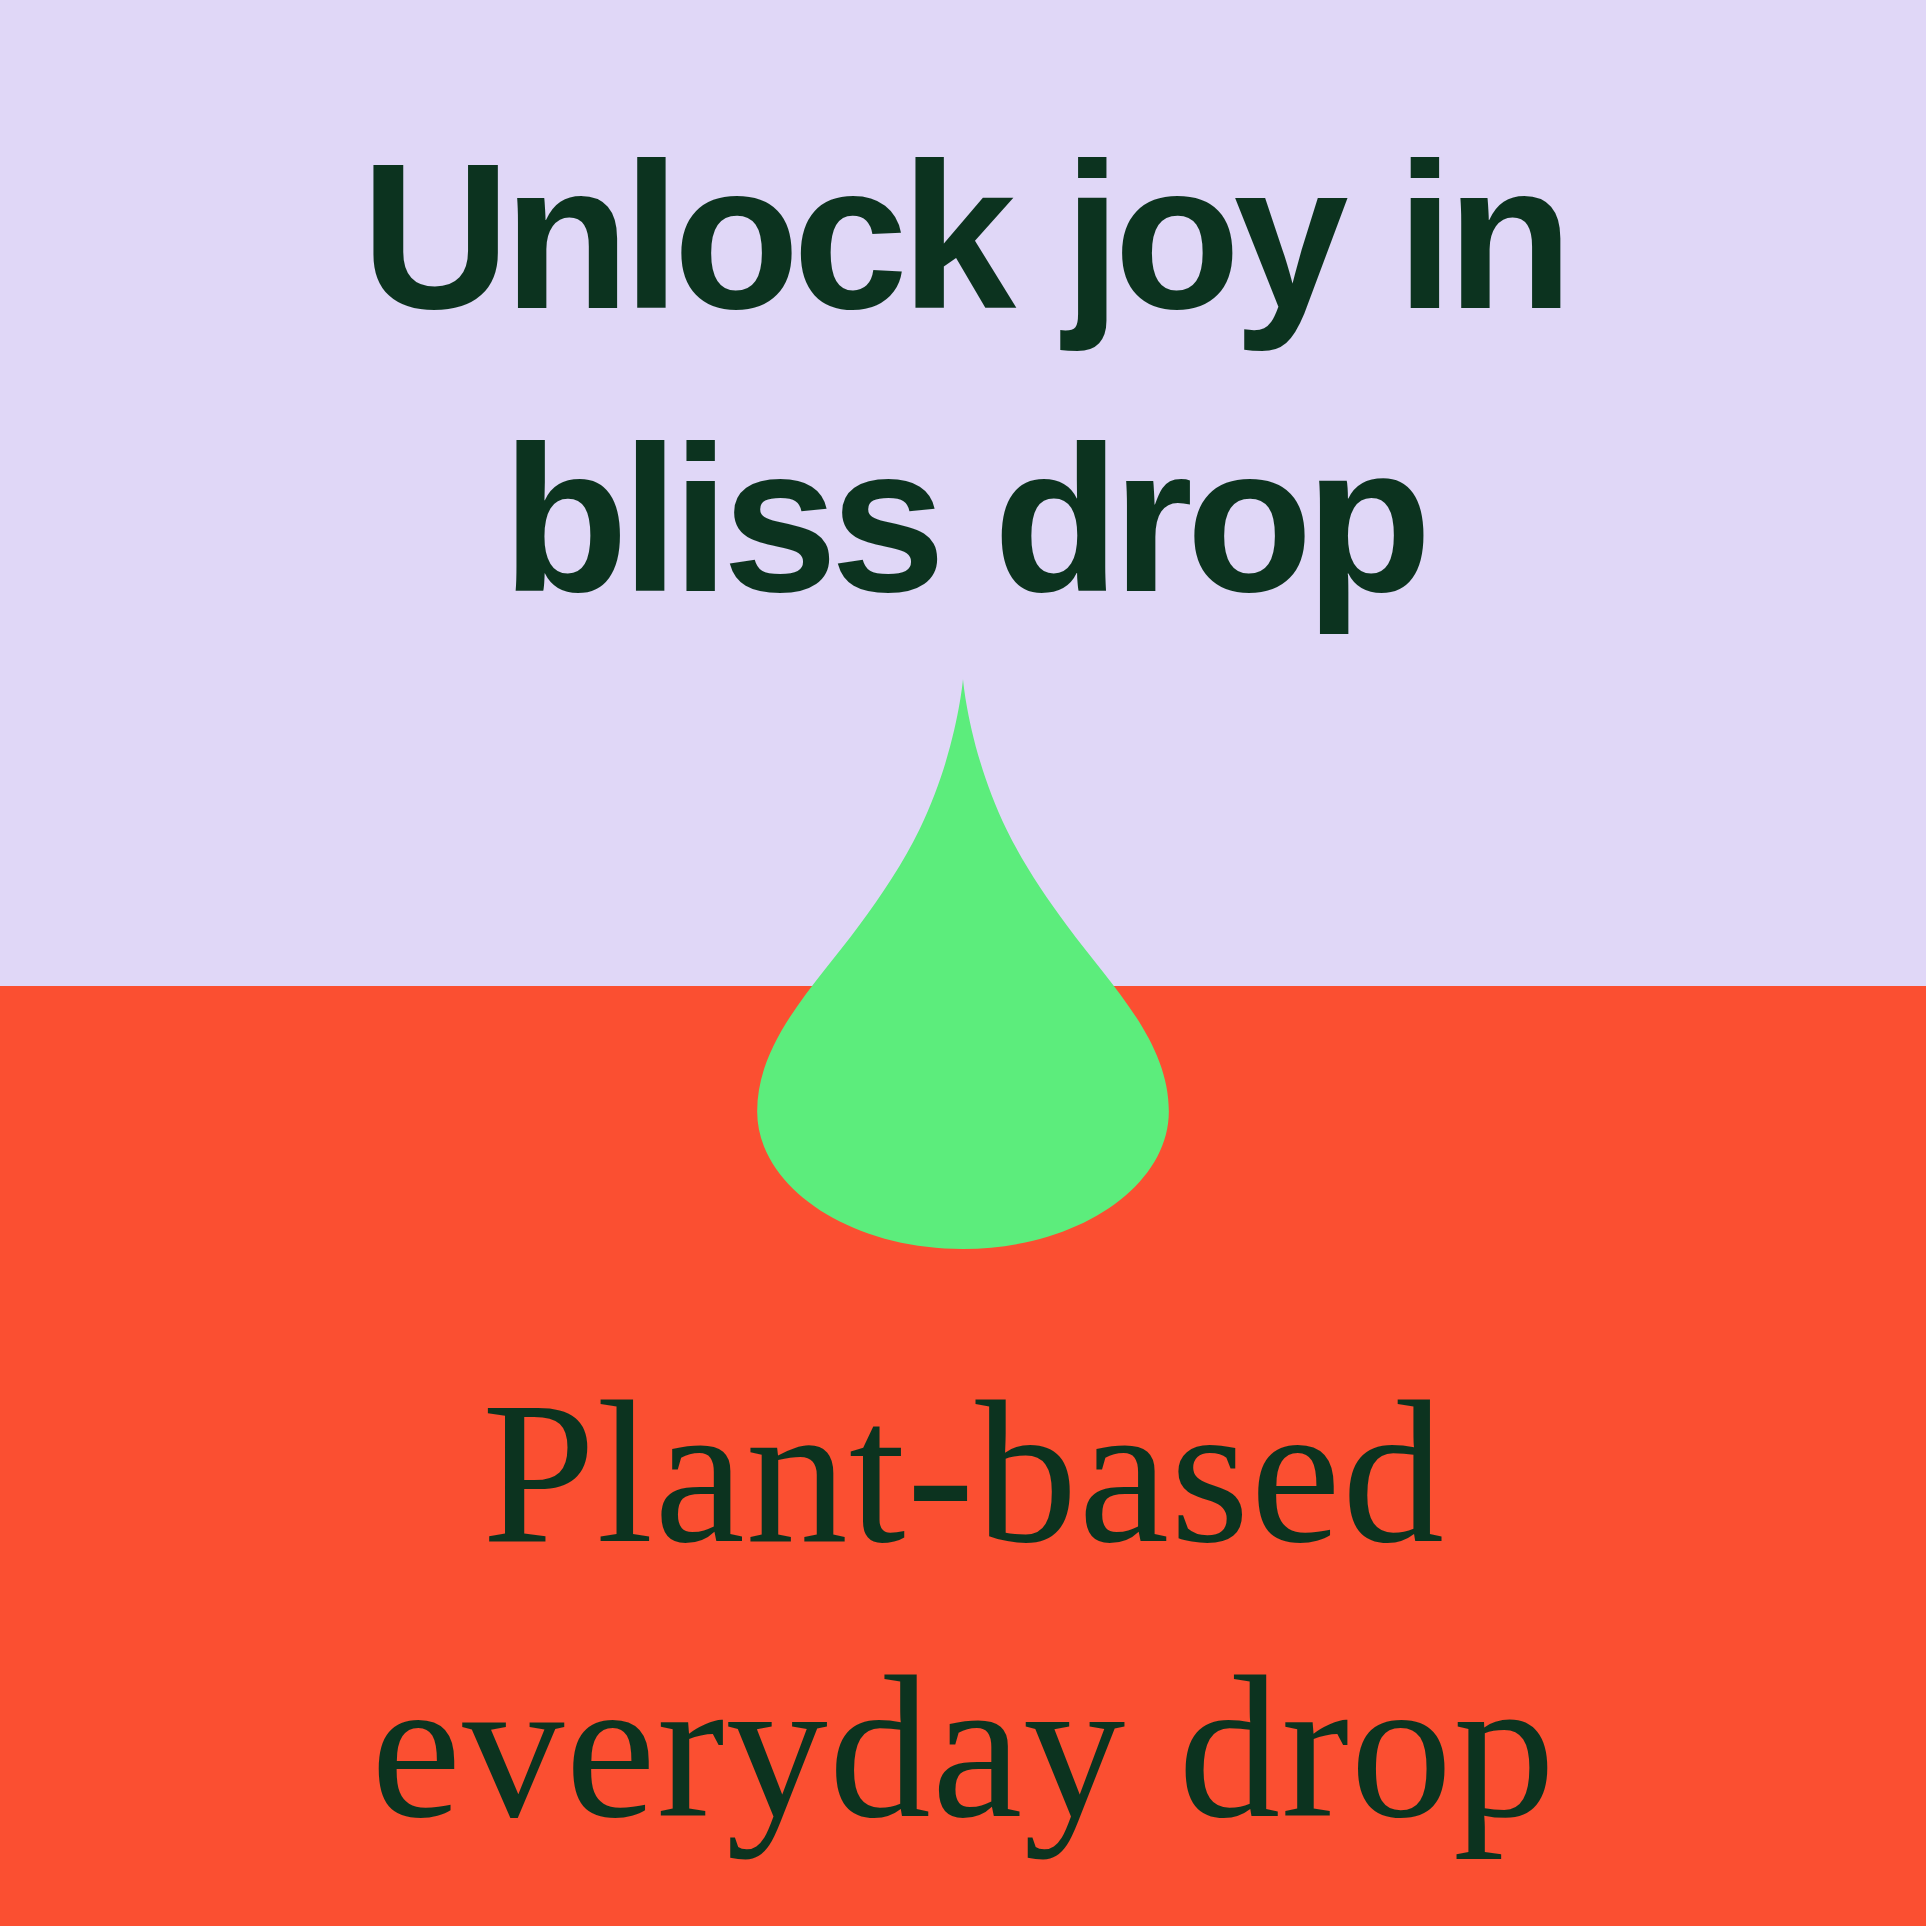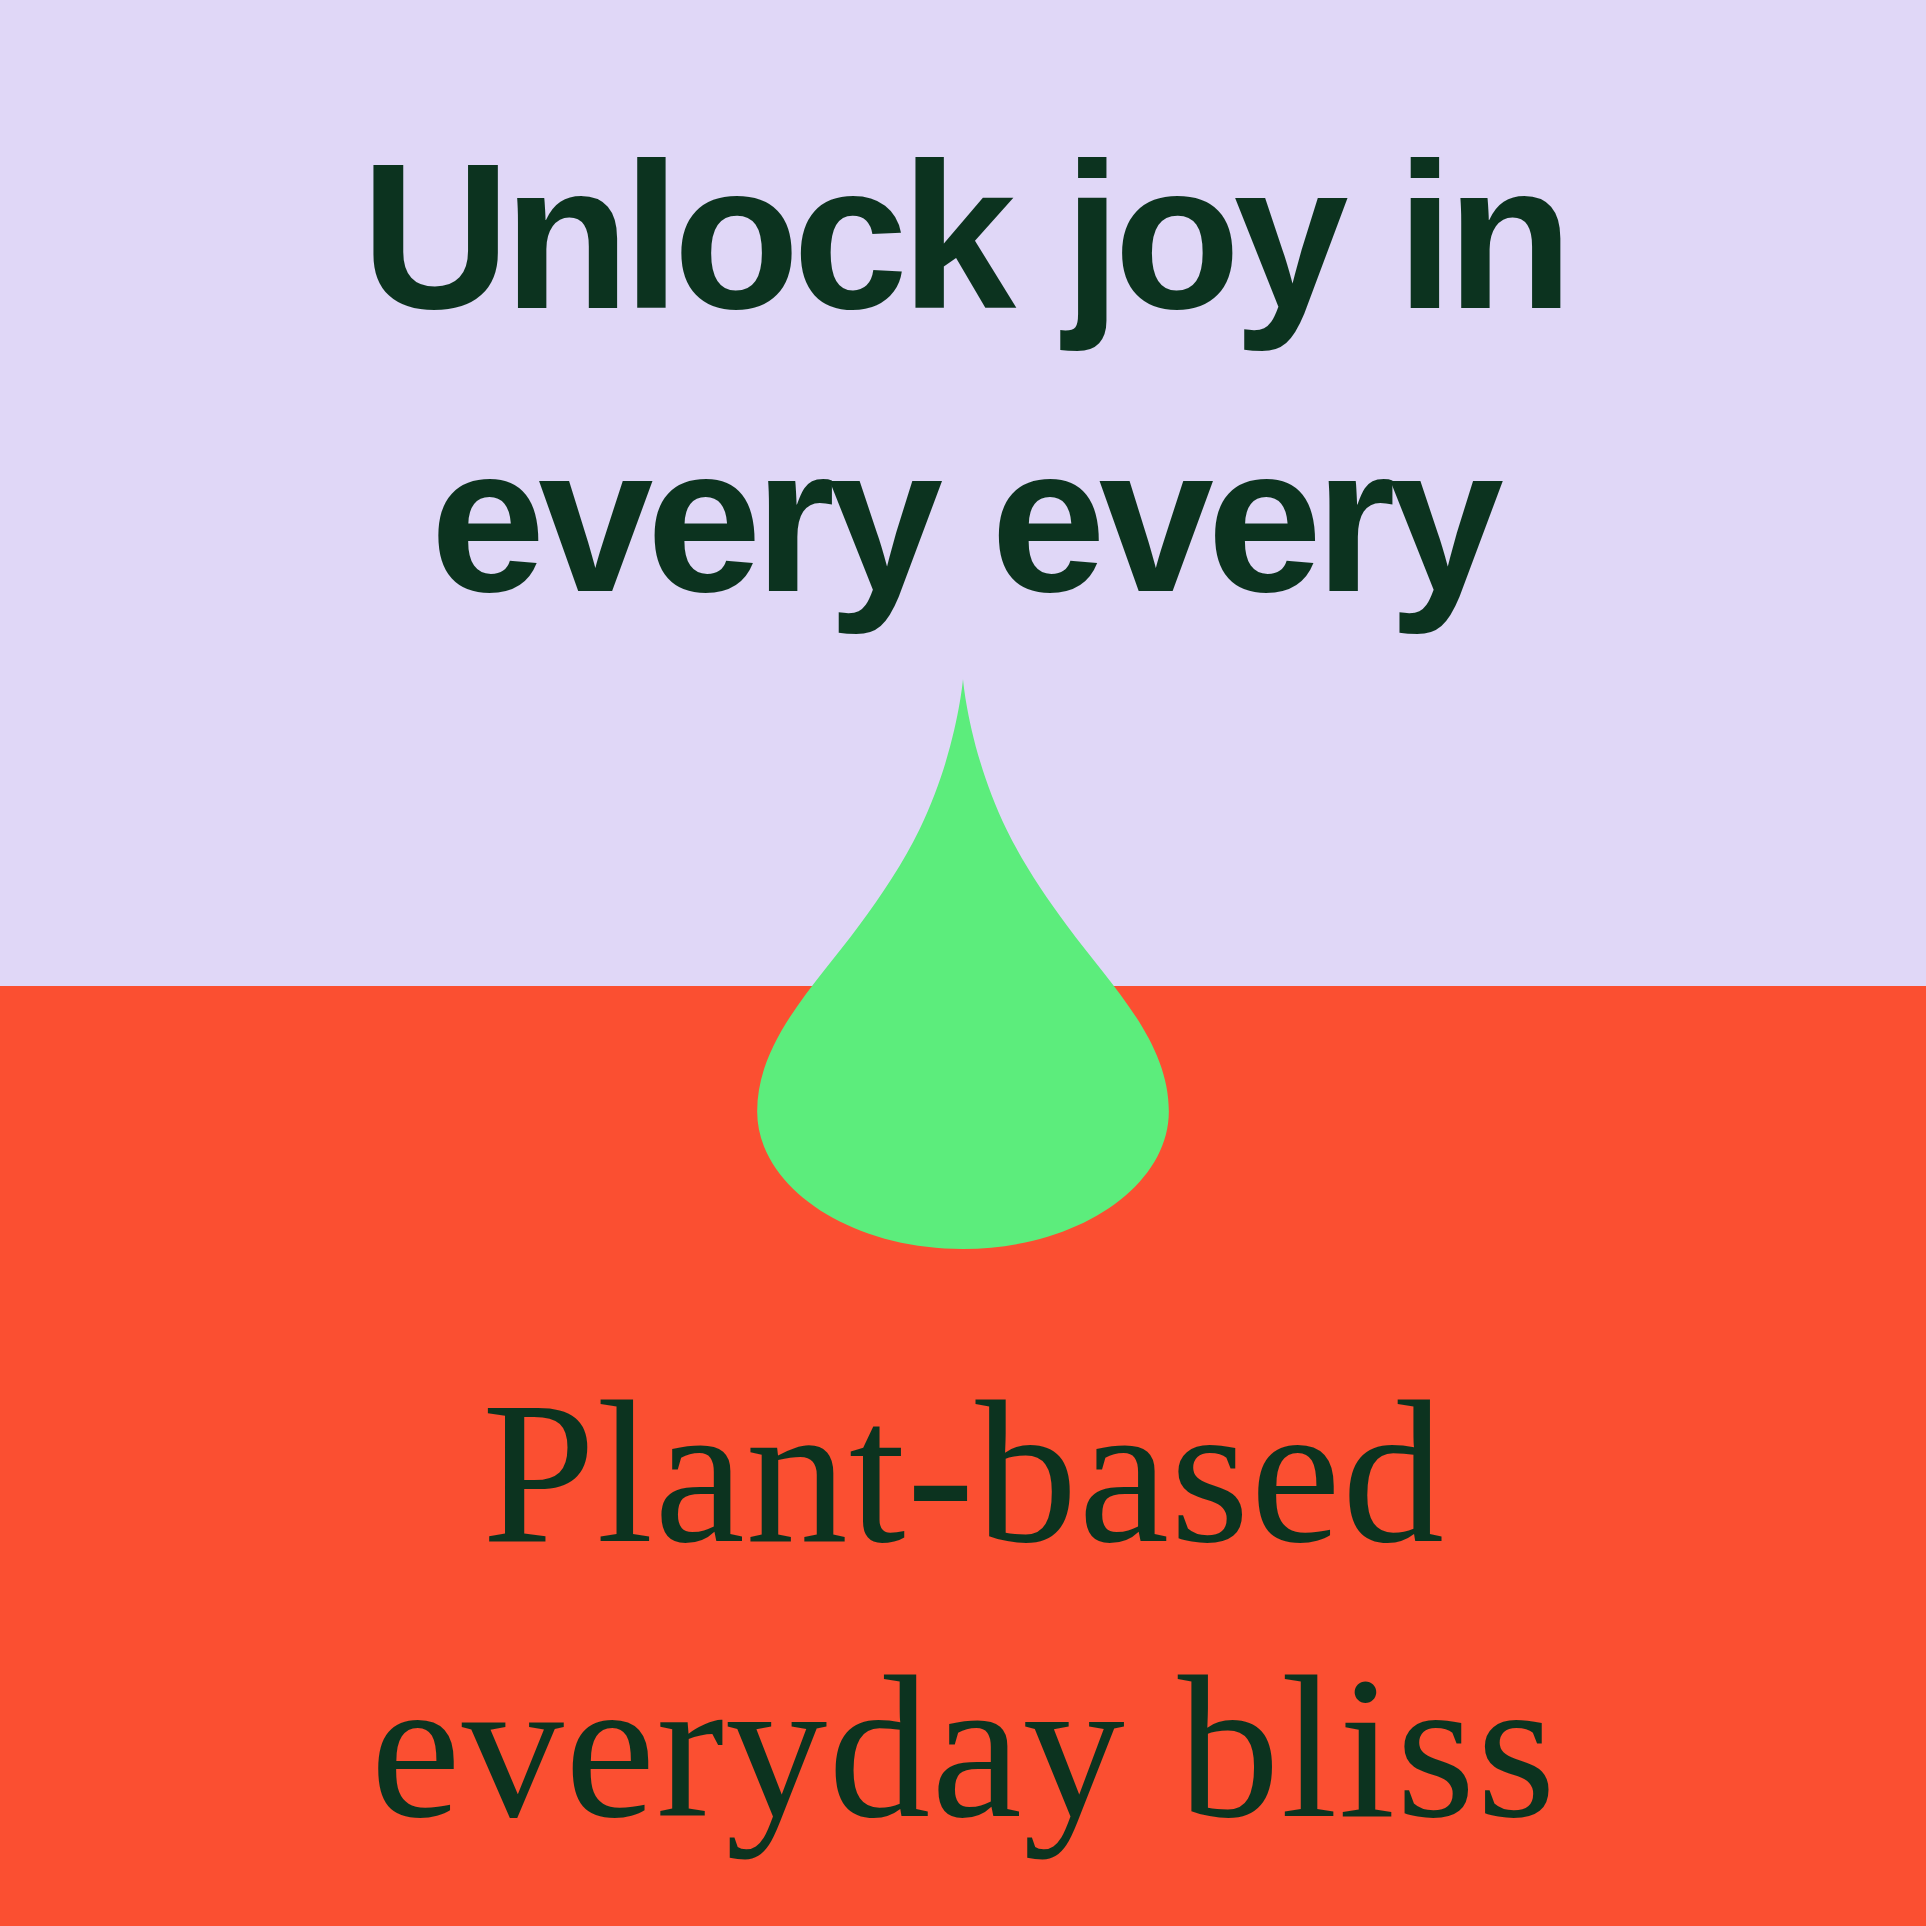--- a/index.html
+++ b/index.html
@@ -90,36 +90,36 @@
 </head>
 <body>
 
 <div id="poster" style="width: 1927px; height: 1927px;">
 
   <div class="band" id="band-top" style="background: rgb(224, 215, 247); height: 986px;"></div>
   <div class="band" id="band-bottom" style="background: rgb(251, 79, 49); top: 986px; height: 941px;"></div>
 
   <div id="headline" style="color: rgb(12, 51, 31);">
     <span class="hl-line">Unlock joy in</span>
-    <span class="hl-line">every every</span>
+    <span class="hl-line">bliss drop</span>
   </div>
 
   <div id="droplet-wrap">
     <svg id="droplet-svg" viewBox="0 0 416 576" xmlns="http://www.w3.org/2000/svg" aria-hidden="true">
       <path id="droplet-path" d="M208 0
                C208 0 214 74 252 152
                C268 185 290 218 313 249
                C358 310 416 366 416 437
                C416 513 323 576 208 576
                C93 576 0 513 0 437
                C0 366 58 310 103 249
                C126 218 148 185 164 152
                C202 74 208 0 208 0 Z" fill="#5ced7c"></path>
     </svg>
   </div>
 
   <div id="subheading" style="color: rgb(12, 51, 31);">
     <span class="sub-line">Plant-based</span>
-    <span class="sub-line">everyday bliss</span>
+    <span class="sub-line">everyday drop</span>
   </div>
 
 </div>
 
 
 </body></html>

